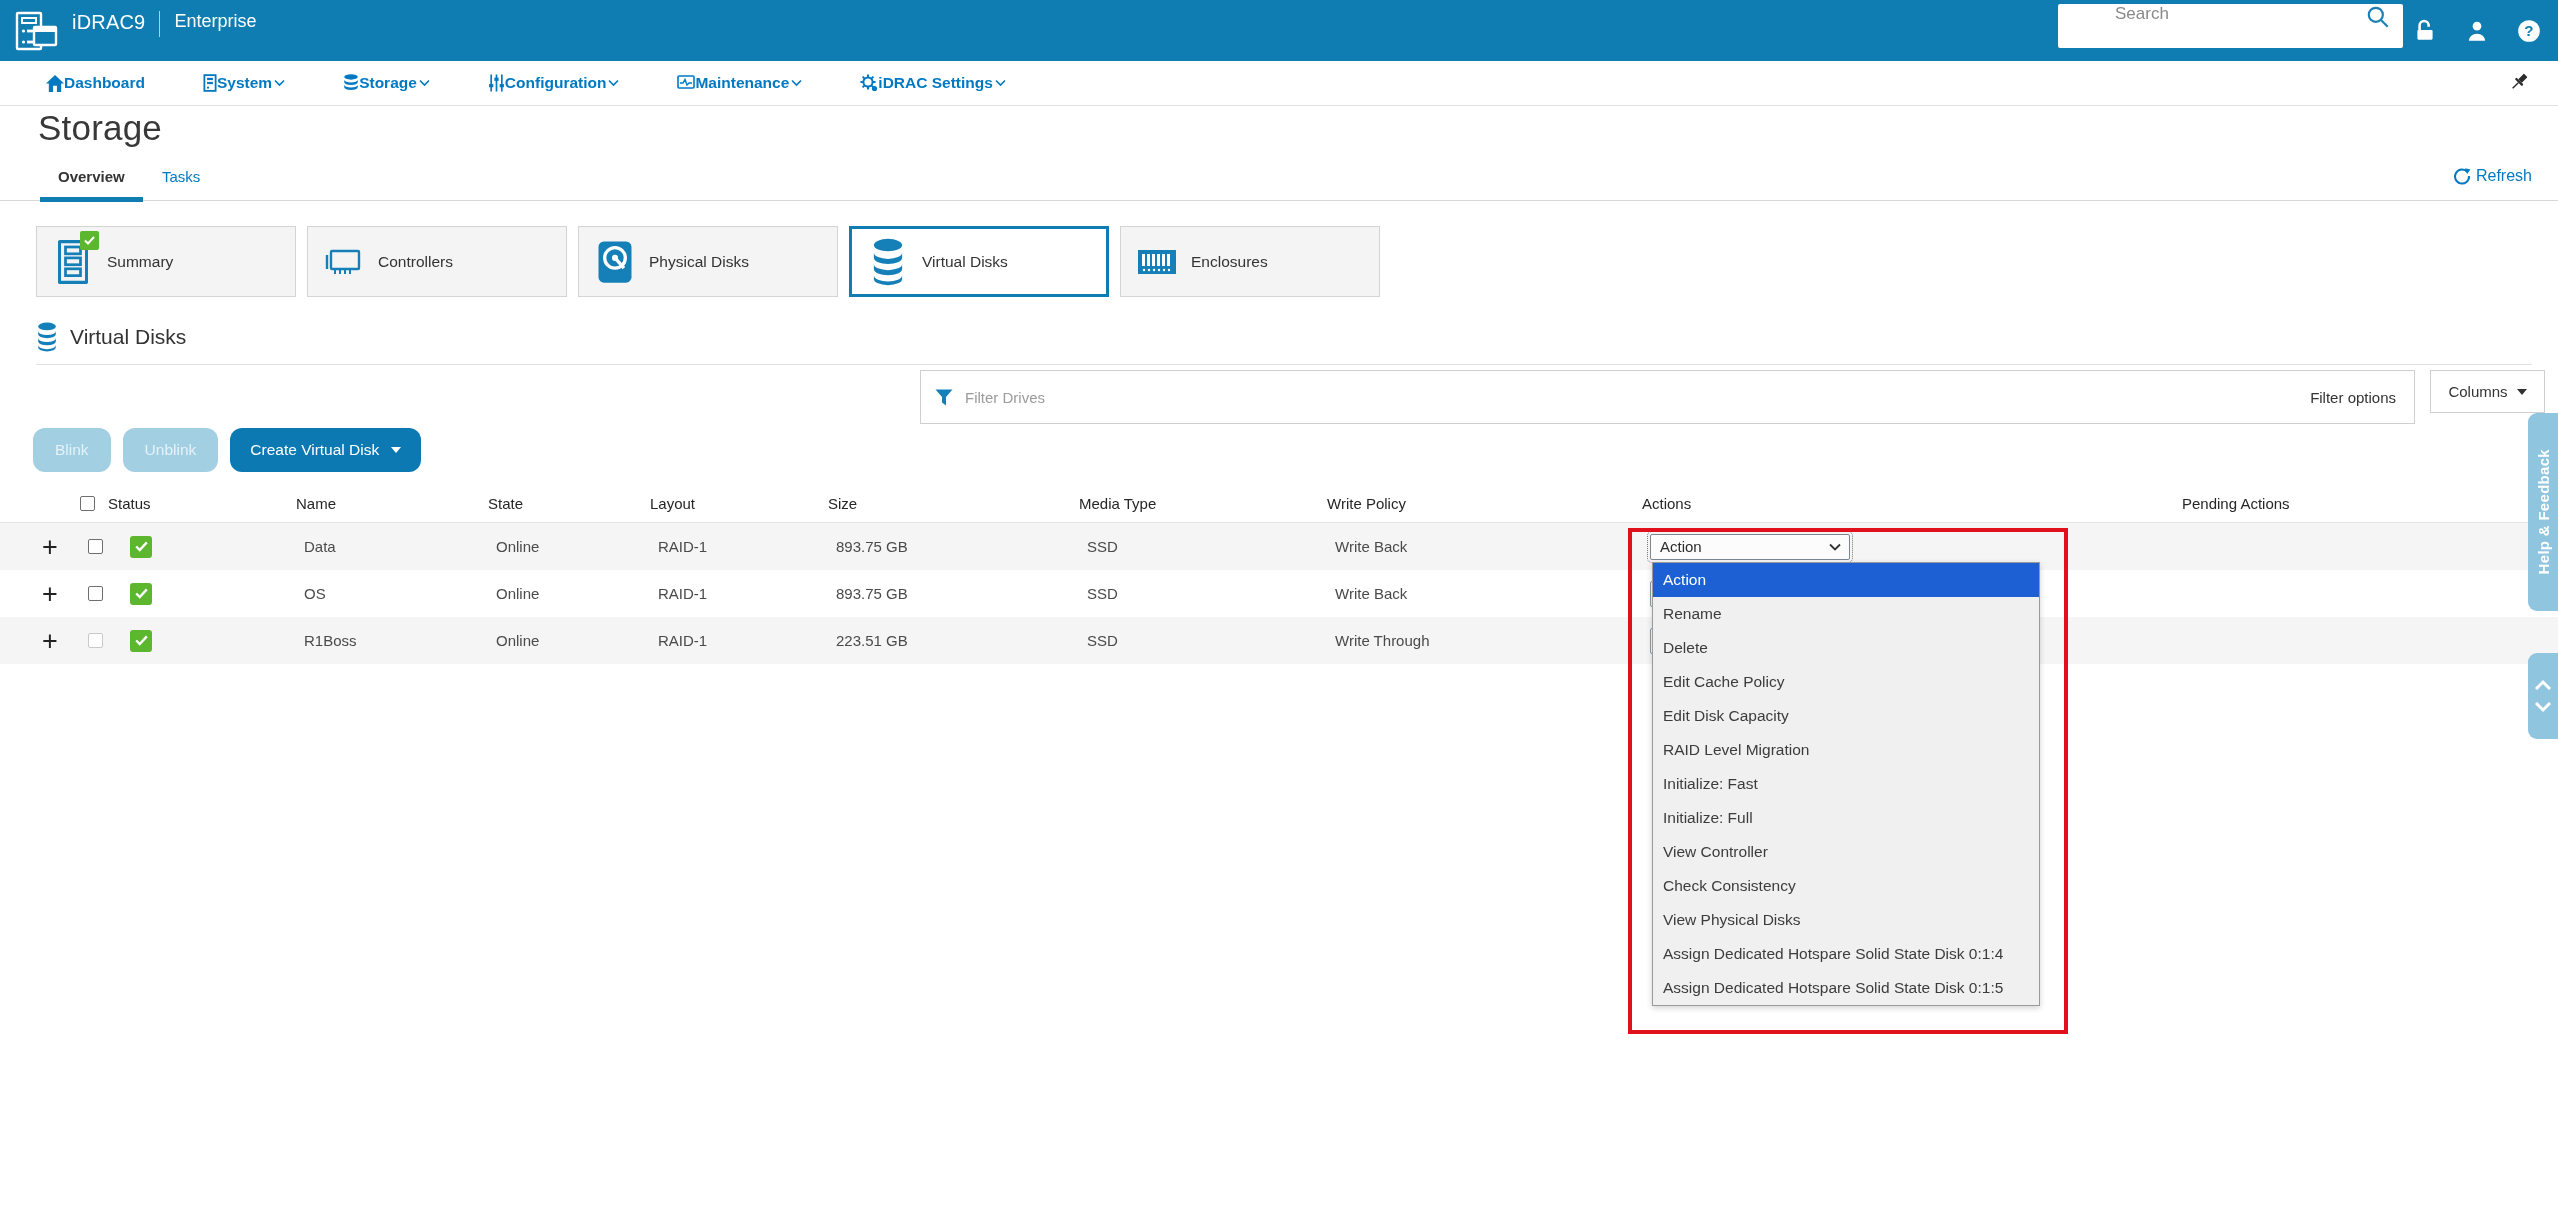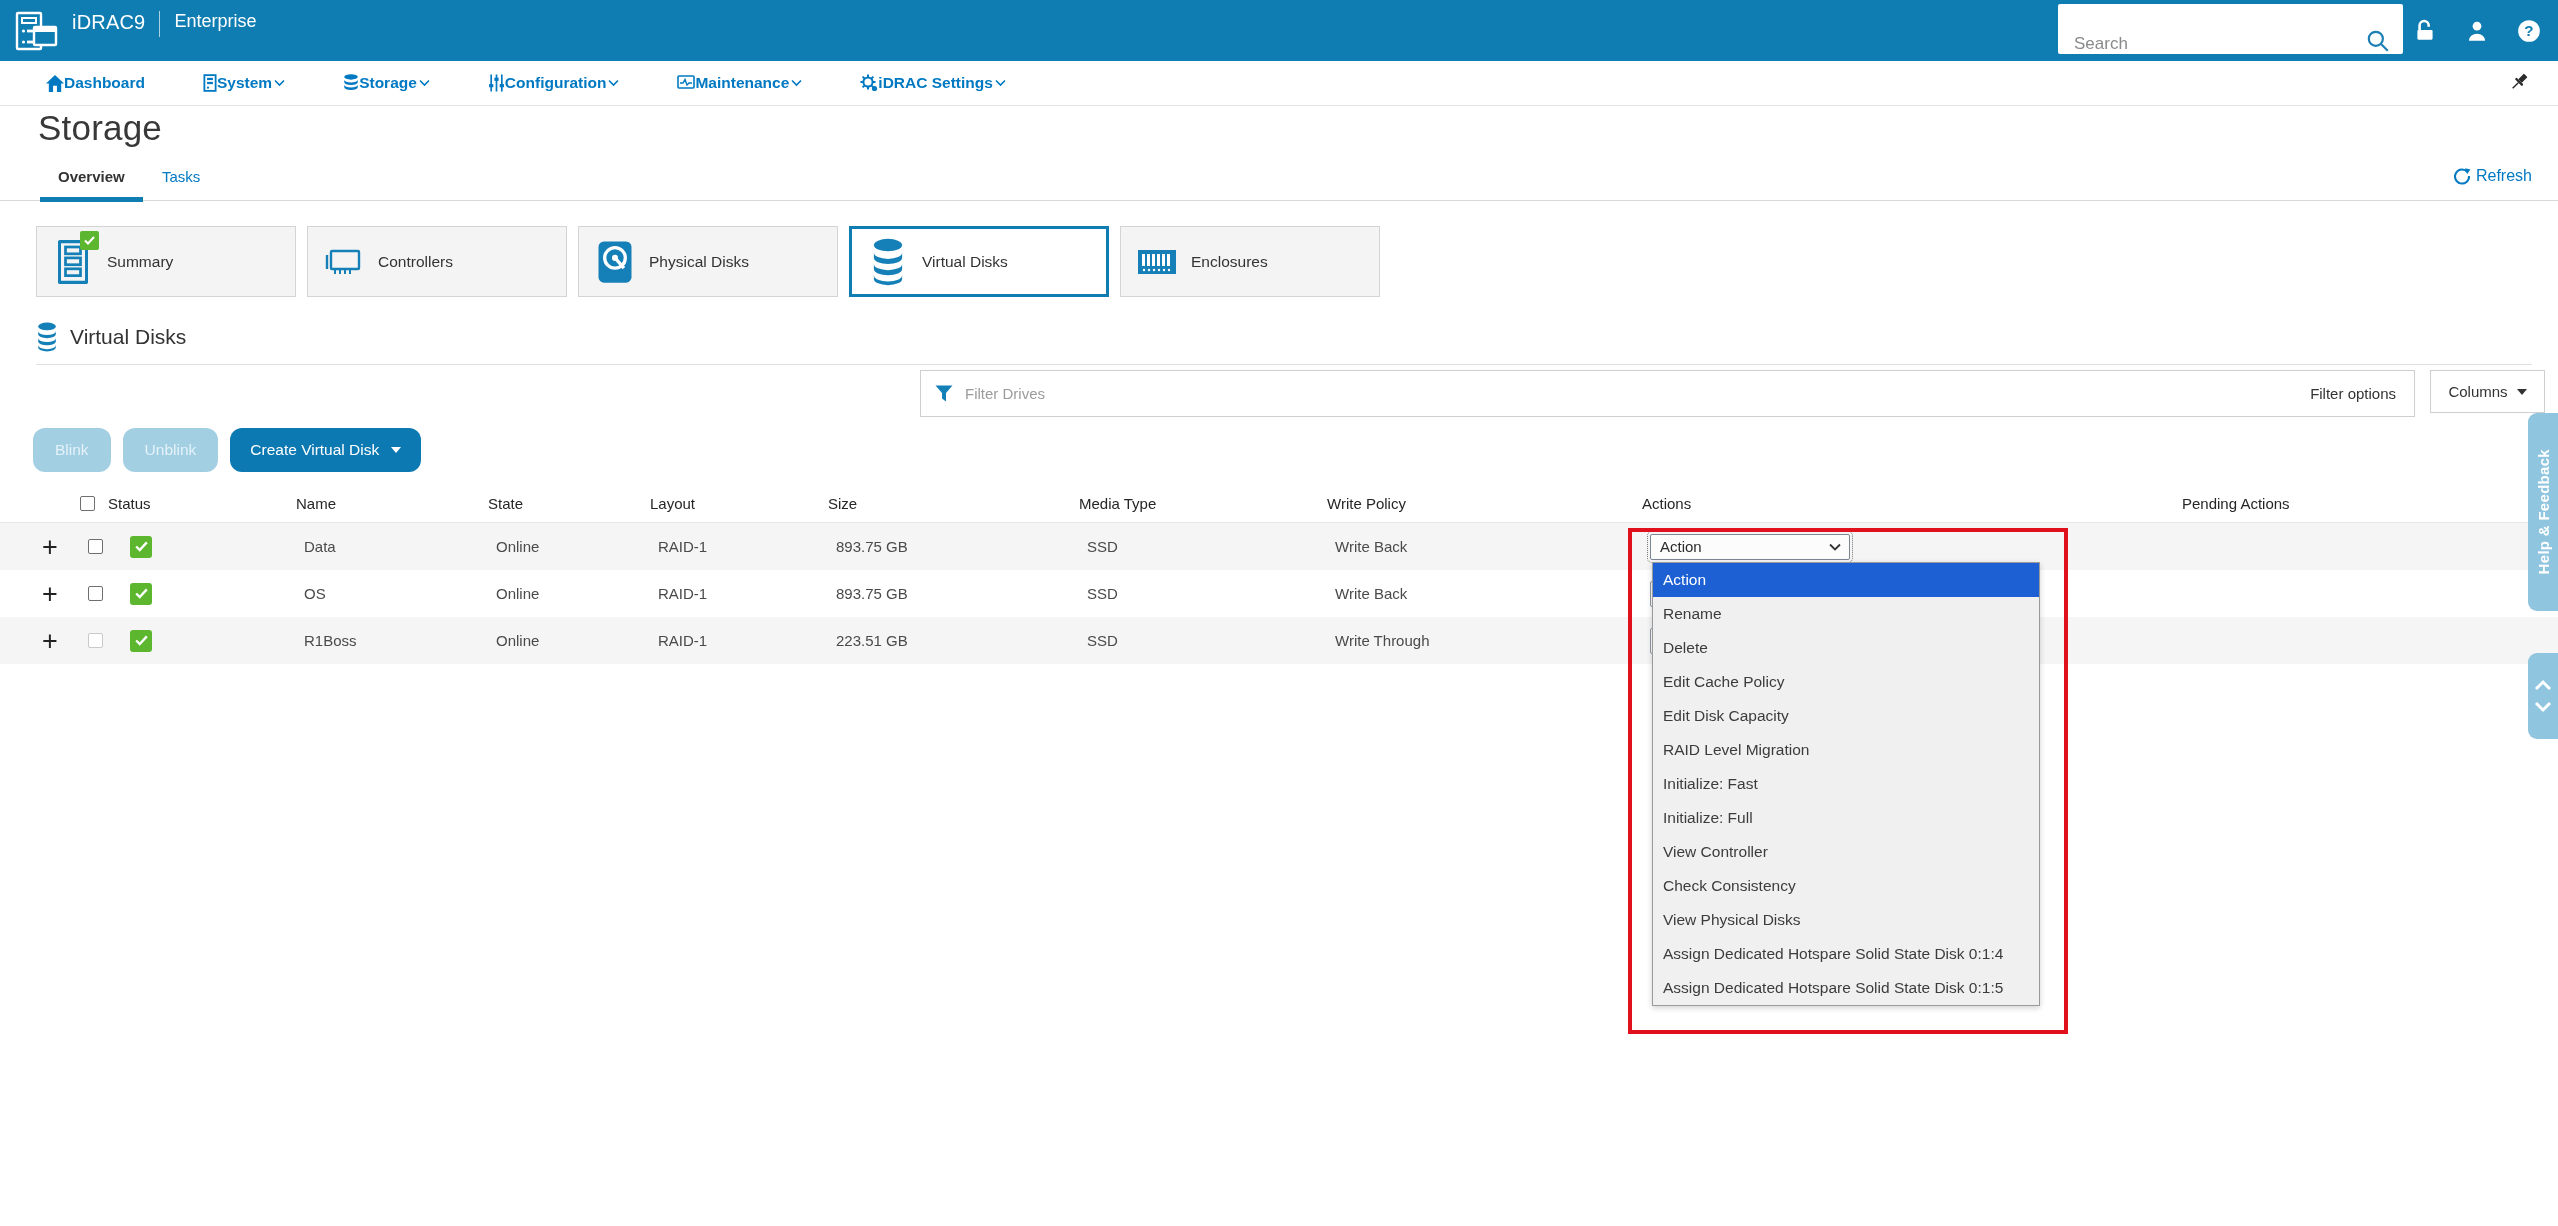--- a/index.html
+++ b/index.html
@@ -12,22 +12,22 @@
 
   
   .masthead { position:absolute; top:0; left:0; width:100%; height:61px;
     background:#0f7db2; display:flex; align-items:center; }
   .brand { display:flex; align-items:flex-start; gap:14px; padding-left:14px; }
   .brand .logo { width:44px; height:40px; }
   .brand .prod { color:#fff; font-size:20px; font-weight:500; letter-spacing:.2px; }
   .brand .sep  { width:1px; height:26px; background:rgba(255,255,255,.65); }
   .brand .ed   { color:#fff; font-size:18px; font-weight:300; }
 
-  .search-wrap { position:absolute; left:2058px; top:4px; width:345px; height:50px;
-    background:#fff; border-radius:2px; display:flex; align-items:flex-end; }
+  .search-wrap { position:absolute; left:2058px; top:4px; width:345px; height:44px;
+    background:#fff; border-radius:2px; display:flex; align-items:flex-start;padding-left:41px; }
   .search-wrap input { flex:1; border:none; outline:none; font-size:17px;
     padding:0 8px 0 16px; color:#444; font-family:inherit; background:transparent; }
   .search-wrap input::placeholder { color:#8a8a8a; }
   .search-ic { width:26px; height:26px; margin-right:12px; flex:0 0 auto; }
 
   .head-icons { position:absolute; right:16px; top:0; height:61px;
     display:flex; align-items:center; gap:26px; }
   .head-icon { width:26px; height:26px; cursor:pointer; }
 
   
@@ -65,21 +65,21 @@
     background:#5cb72e; border-radius:2px; display:flex; align-items:center; justify-content:center; }
 
   
   .section-head { position:absolute; top:322px; left:36px; display:flex;
     align-items:center; gap:12px; }
   .section-head .s-title { font-size:21px; color:#333; }
   .section-divider { position:absolute; top:364px; left:36px; right:26px;
     height:1px; background:#e0e0e0; }
 
   
-  .filterbar { position:absolute; top:370px; left:920px; width:1495px; height:47px;
+  .filterbar { position:absolute; top:370px; left:920px; width:1495px; height:54px;
     border:1px solid #cfcfcf; background:#fff; display:flex; align-items:center; }
   .filterbar .funnel { margin:0 12px 0 14px; flex:0 0 auto; }
   .filterbar input { flex:1; border:none; outline:none; font-size:15px;
     color:#555; font-family:inherit; }
   .filterbar input::placeholder { color:#9b9b9b; }
   .filter-options { font-size:15px; color:#333; padding-right:18px; cursor:pointer; white-space:nowrap; }
   .columns-btn { position:absolute; top:370px; left:2430px; width:115px; height:43px;
     border:1px solid #cfcfcf; background:#fff; font-size:15px; color:#333;
     display:flex; align-items:center; justify-content:center; gap:9px; cursor:pointer; }
   .caret-down { width:0; height:0; border-left:5px solid transparent;

